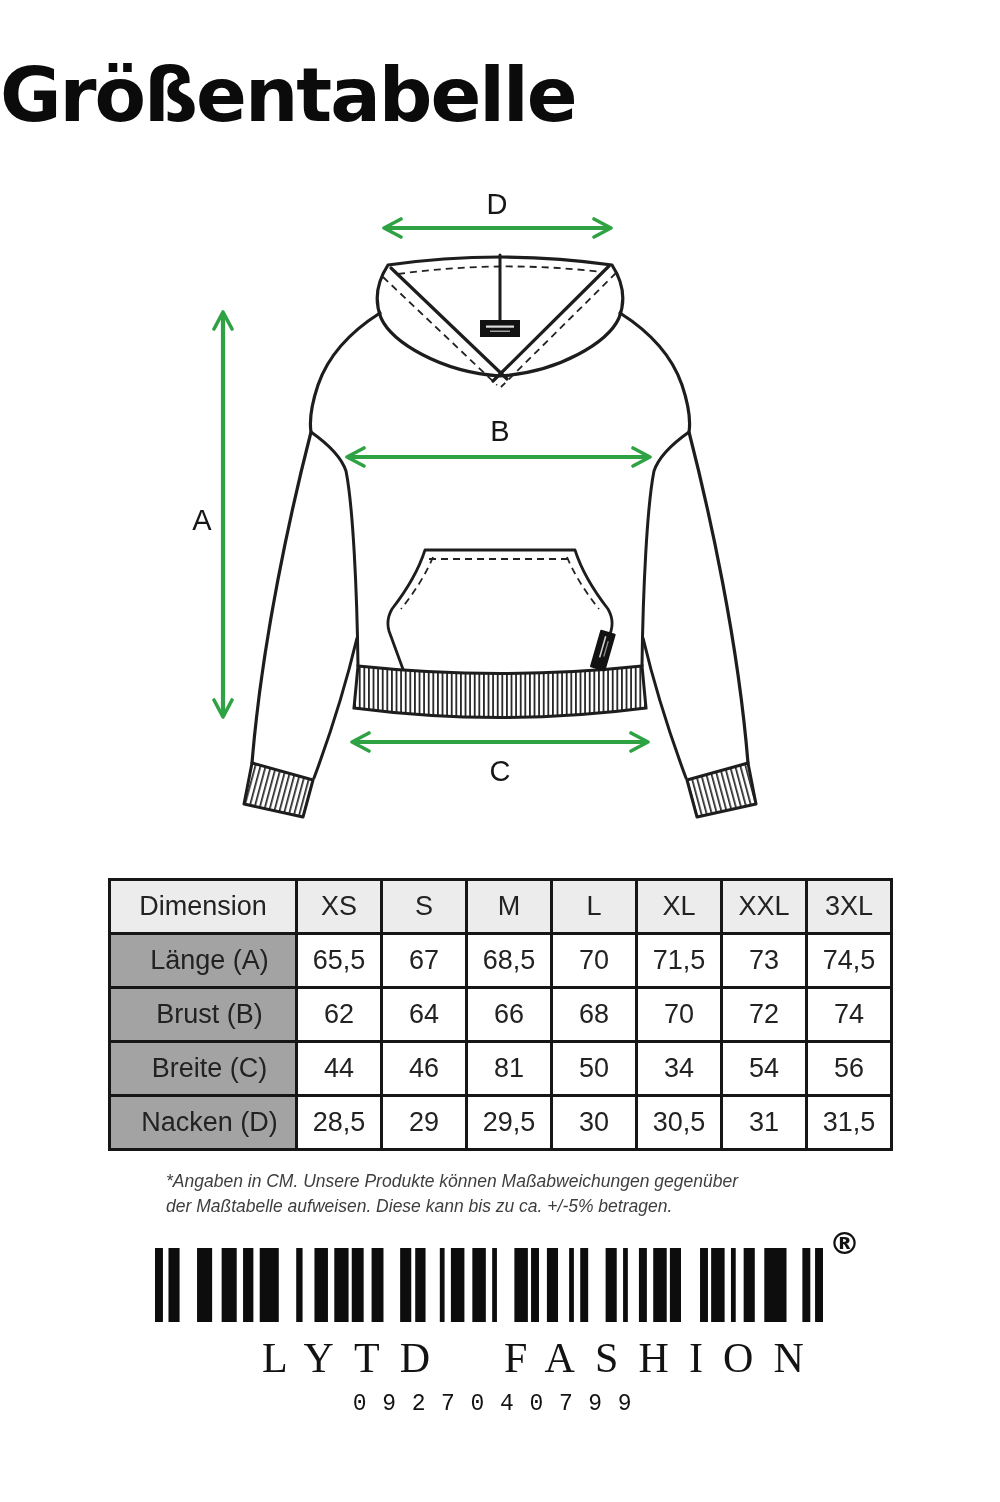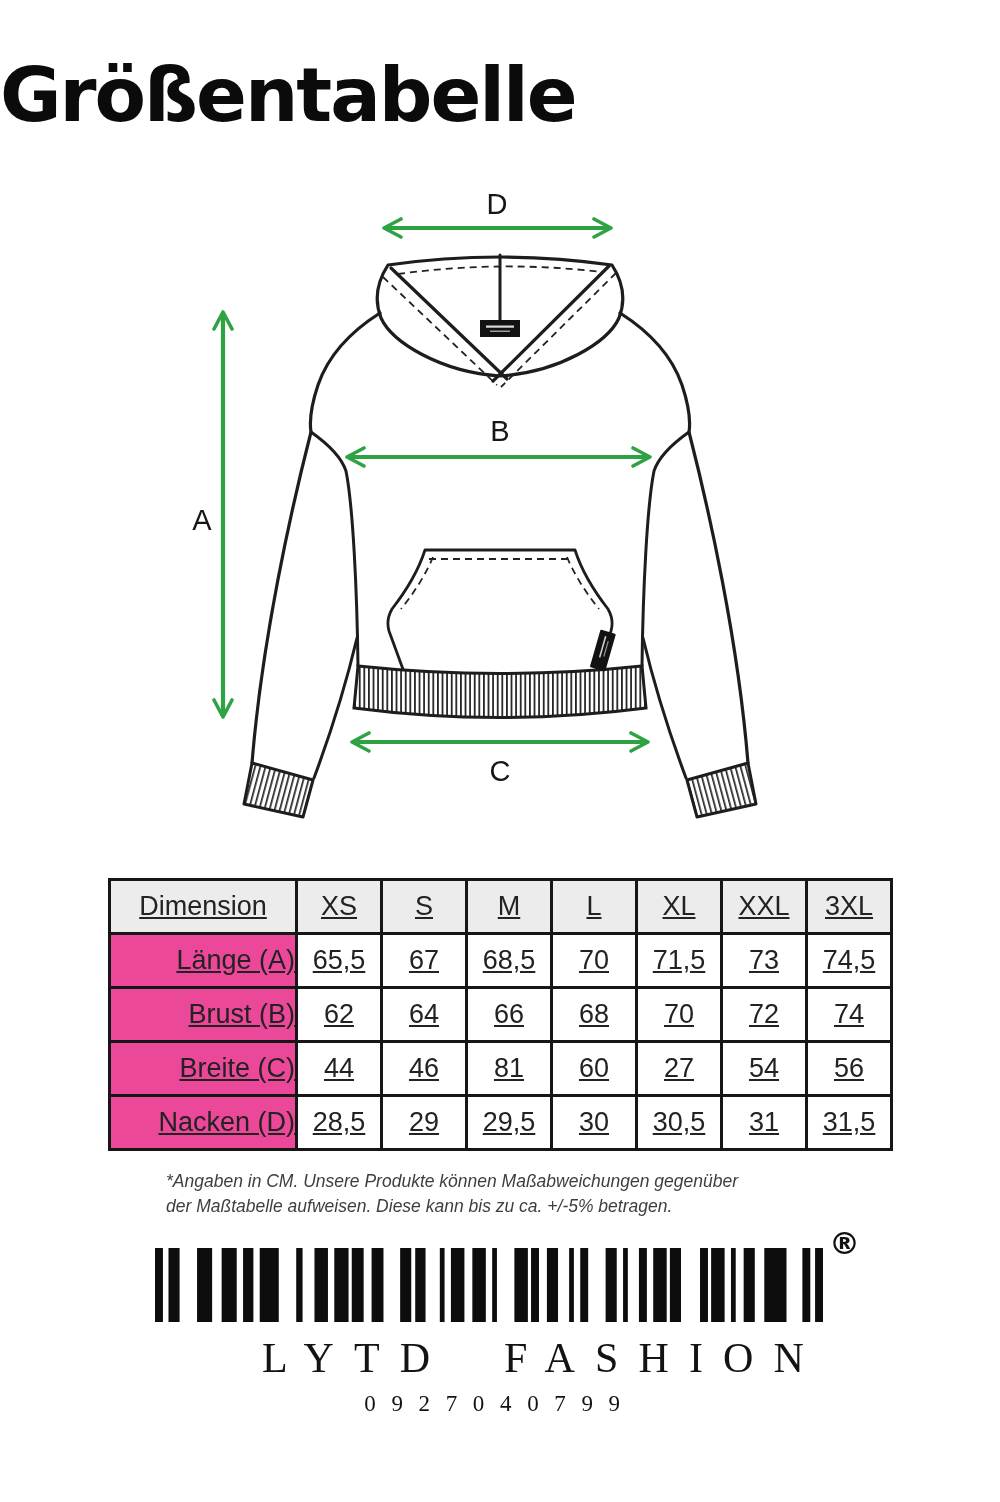--- a/index.html
+++ b/index.html
@@ -4,37 +4,37 @@
 <style>
   html,body{margin:0;padding:0;background:#fff;}
   .page{position:relative;width:1000px;height:1502px;background:#ffffff;overflow:hidden;
         font-family:"Liberation Sans",sans-serif;}
   .title{position:absolute;top:58px;left:0;width:100%;text-align:left;
          font-family:"DejaVu Sans",sans-serif;font-weight:bold;font-size:75px;
          letter-spacing:-2px;color:#0b0b0b;line-height:1;}
   .diagram{position:absolute;left:0;top:170px;width:1000px;height:730px;}
 
   table.size{position:absolute;left:108px;top:878px;width:782px;border-collapse:collapse;
-             table-layout:fixed;font-size:27px;color:#222;text-decoration:underline;}
+             table-layout:fixed;font-size:27px;color:#222;}
   table.size th,table.size td{border:3px solid #161616;height:51px;text-align:center;
              font-weight:normal;padding:0;}
   table.size thead th{background:#ececec;}
-  table.size td.rowlabel{background:#ec4899;text-align:right;padding-left:13px;}
+  table.size td.rowlabel{background:#a3a3a3;text-align:center;padding-left:13px;}
 
   .disclaimer{position:absolute;left:166px;top:1169px;font-size:17.5px;font-style:italic;
               color:#3e3e3e;line-height:25px;}
   .barcode{position:absolute;left:155px;top:1248px;width:668px;height:74px;}
   .barcode rect{fill:#0d0d0d;}
   .regmark{position:absolute;left:829px;top:1228px;font-size:31px;font-weight:bold;
            color:#111;font-family:"DejaVu Sans",sans-serif;line-height:1;}
   .brand{position:absolute;top:1334px;left:0;width:100%;text-align:center;
          font-family:"Liberation Serif",serif;font-size:42px;letter-spacing:0.48em;
          word-spacing:0.55em;color:#131313;padding-left:43px;}
   .digits{position:absolute;top:1391px;left:0;width:100%;text-align:center;
-          font-family:Liberation Serif, serif;font-size:23px;letter-spacing:0.68em;
+          font-family:Liberation Mono, monospace;font-size:23px;letter-spacing:0.68em;
           color:#131313;}
 
   .sketch{stroke:#1d1d1d;fill:none;stroke-linecap:round;stroke-linejoin:round;}
   .stitch{stroke:#222;fill:none;stroke-width:1.8;stroke-dasharray:7 5;}
   .dim-line{stroke:#2fa344;stroke-width:4.2;}
   .dim-label{font-family:"Liberation Sans",sans-serif;font-size:29px;fill:#161616;
              text-anchor:middle;}
 </style>
 </head>
 <body>
@@ -158,22 +158,22 @@
           <td>68</td>
           <td>70</td>
           <td>72</td>
           <td>74</td>
         </tr>
         <tr>
           <td class="rowlabel">Breite (C)</td>
           <td>44</td>
           <td>46</td>
           <td>81</td>
-          <td>60</td>
-          <td>27</td>
+          <td>50</td>
+          <td>34</td>
           <td>54</td>
           <td>56</td>
         </tr>
         <tr>
           <td class="rowlabel">Nacken (D)</td>
           <td>28,5</td>
           <td>29</td>
           <td>29,5</td>
           <td>30</td>
           <td>30,5</td>

